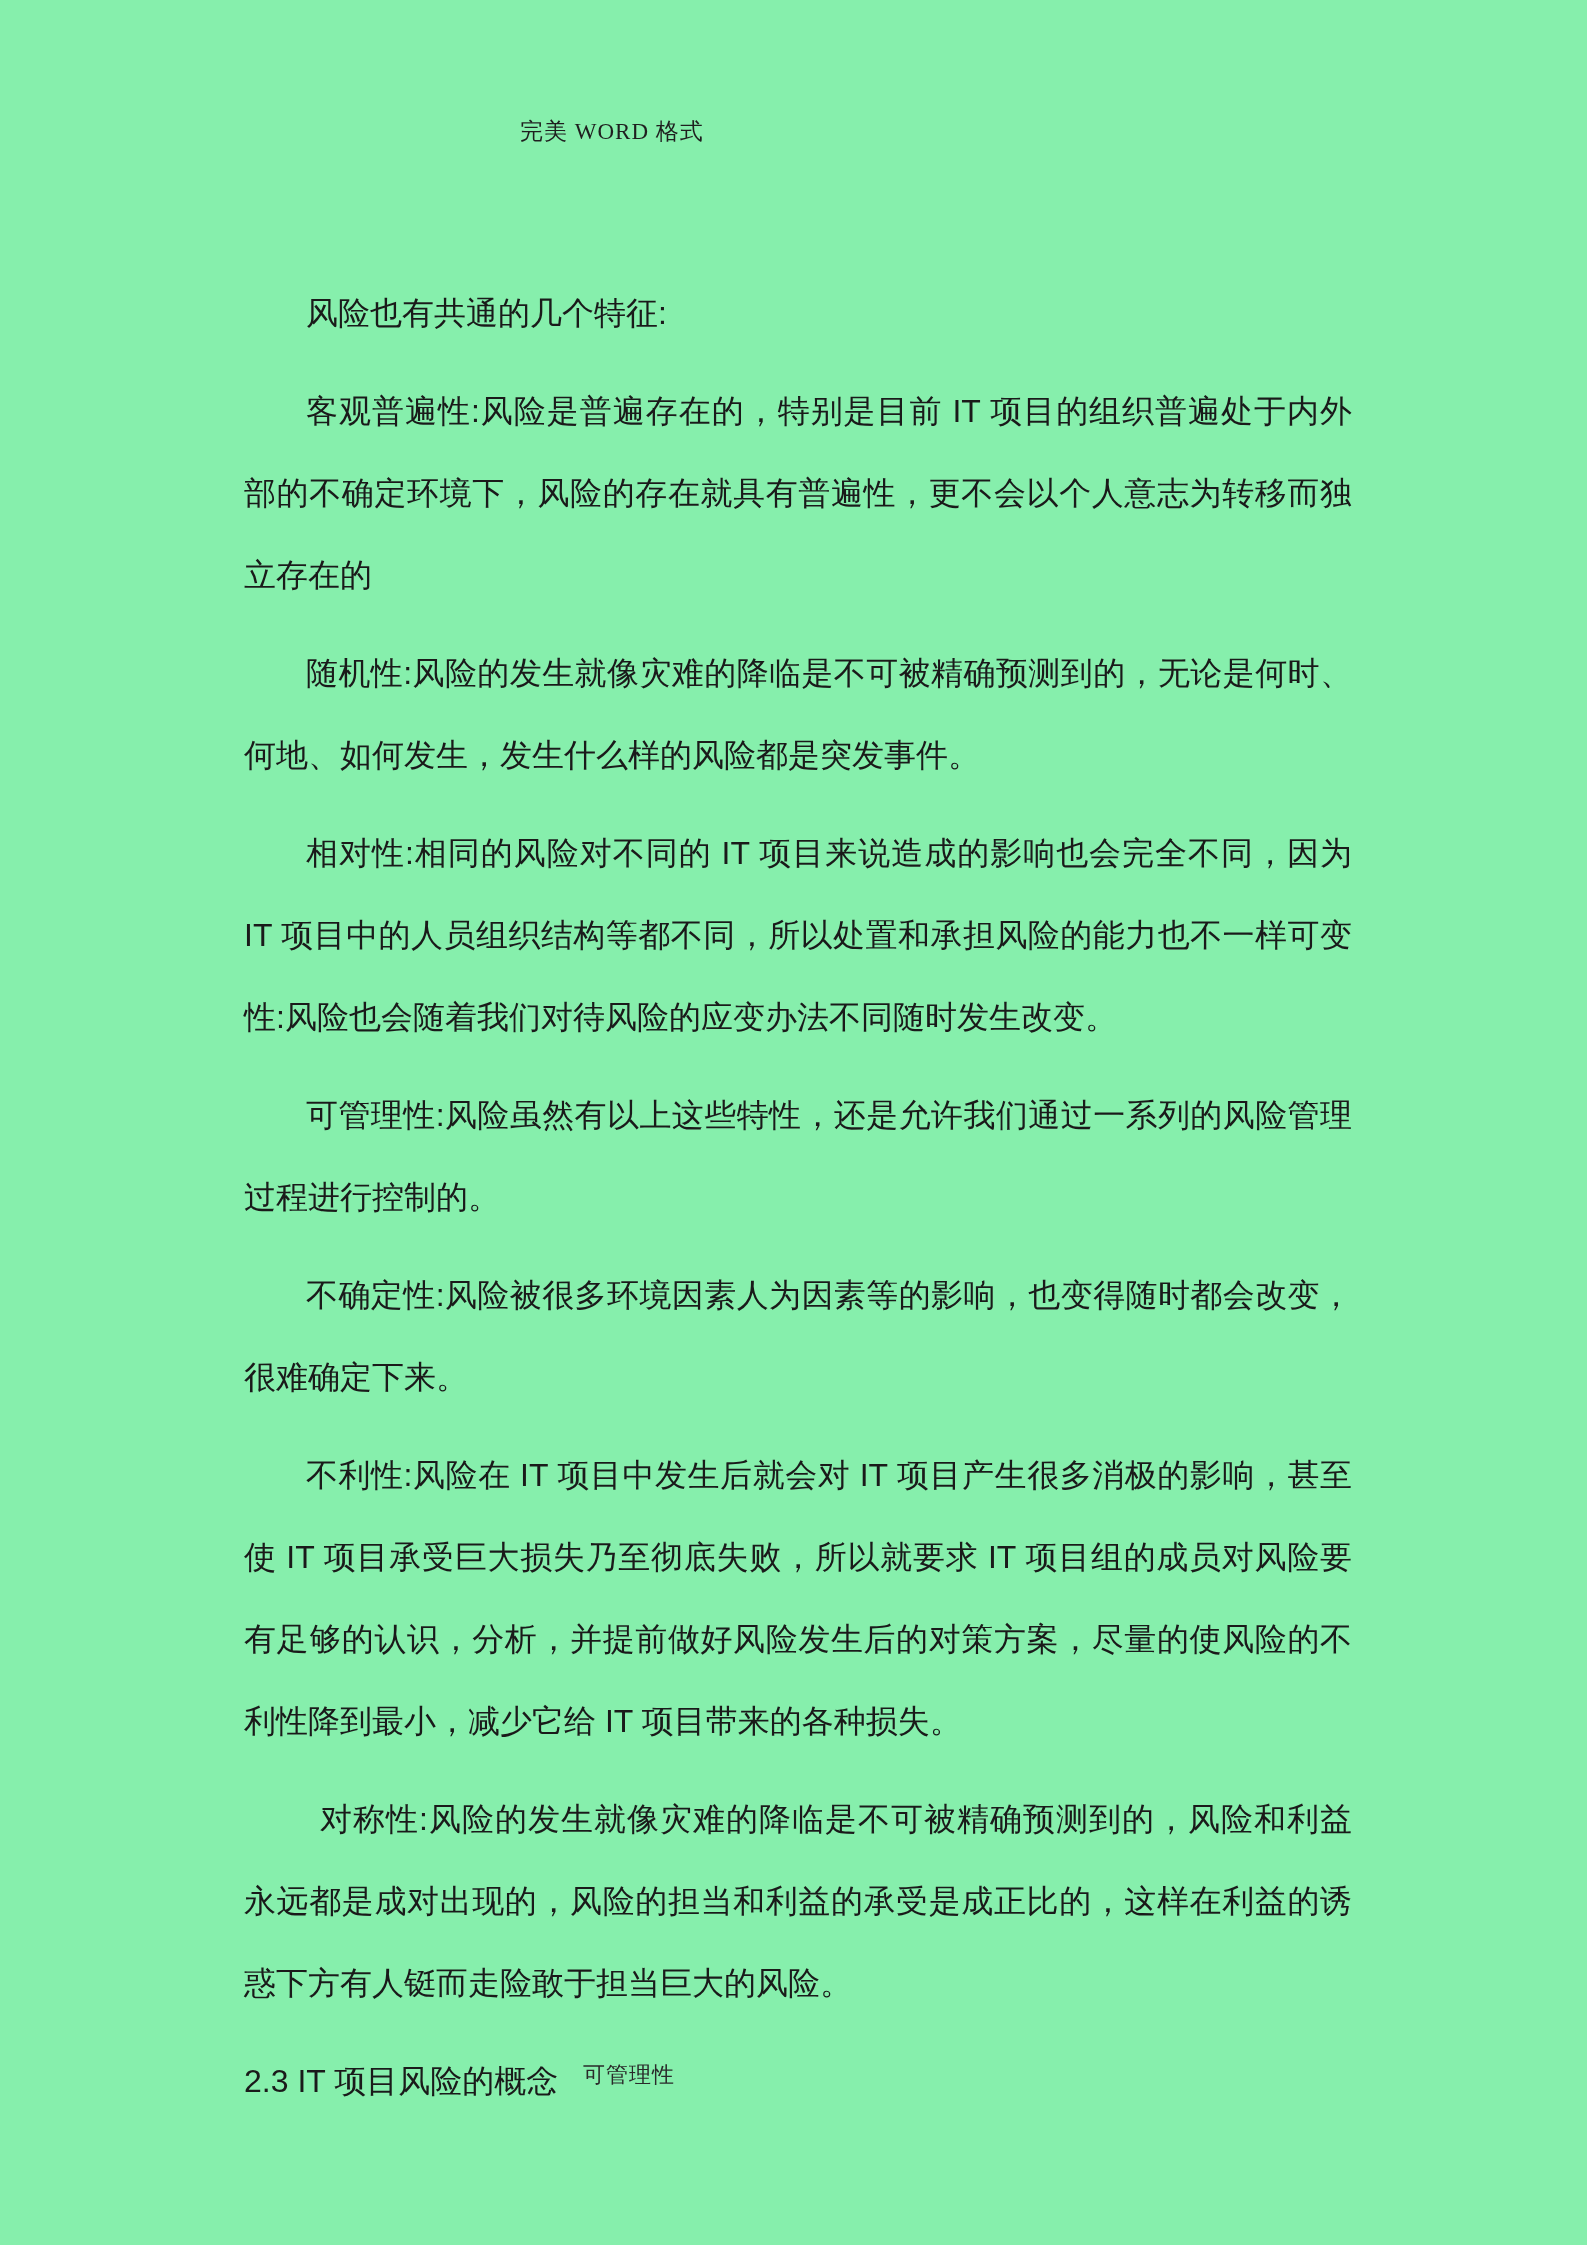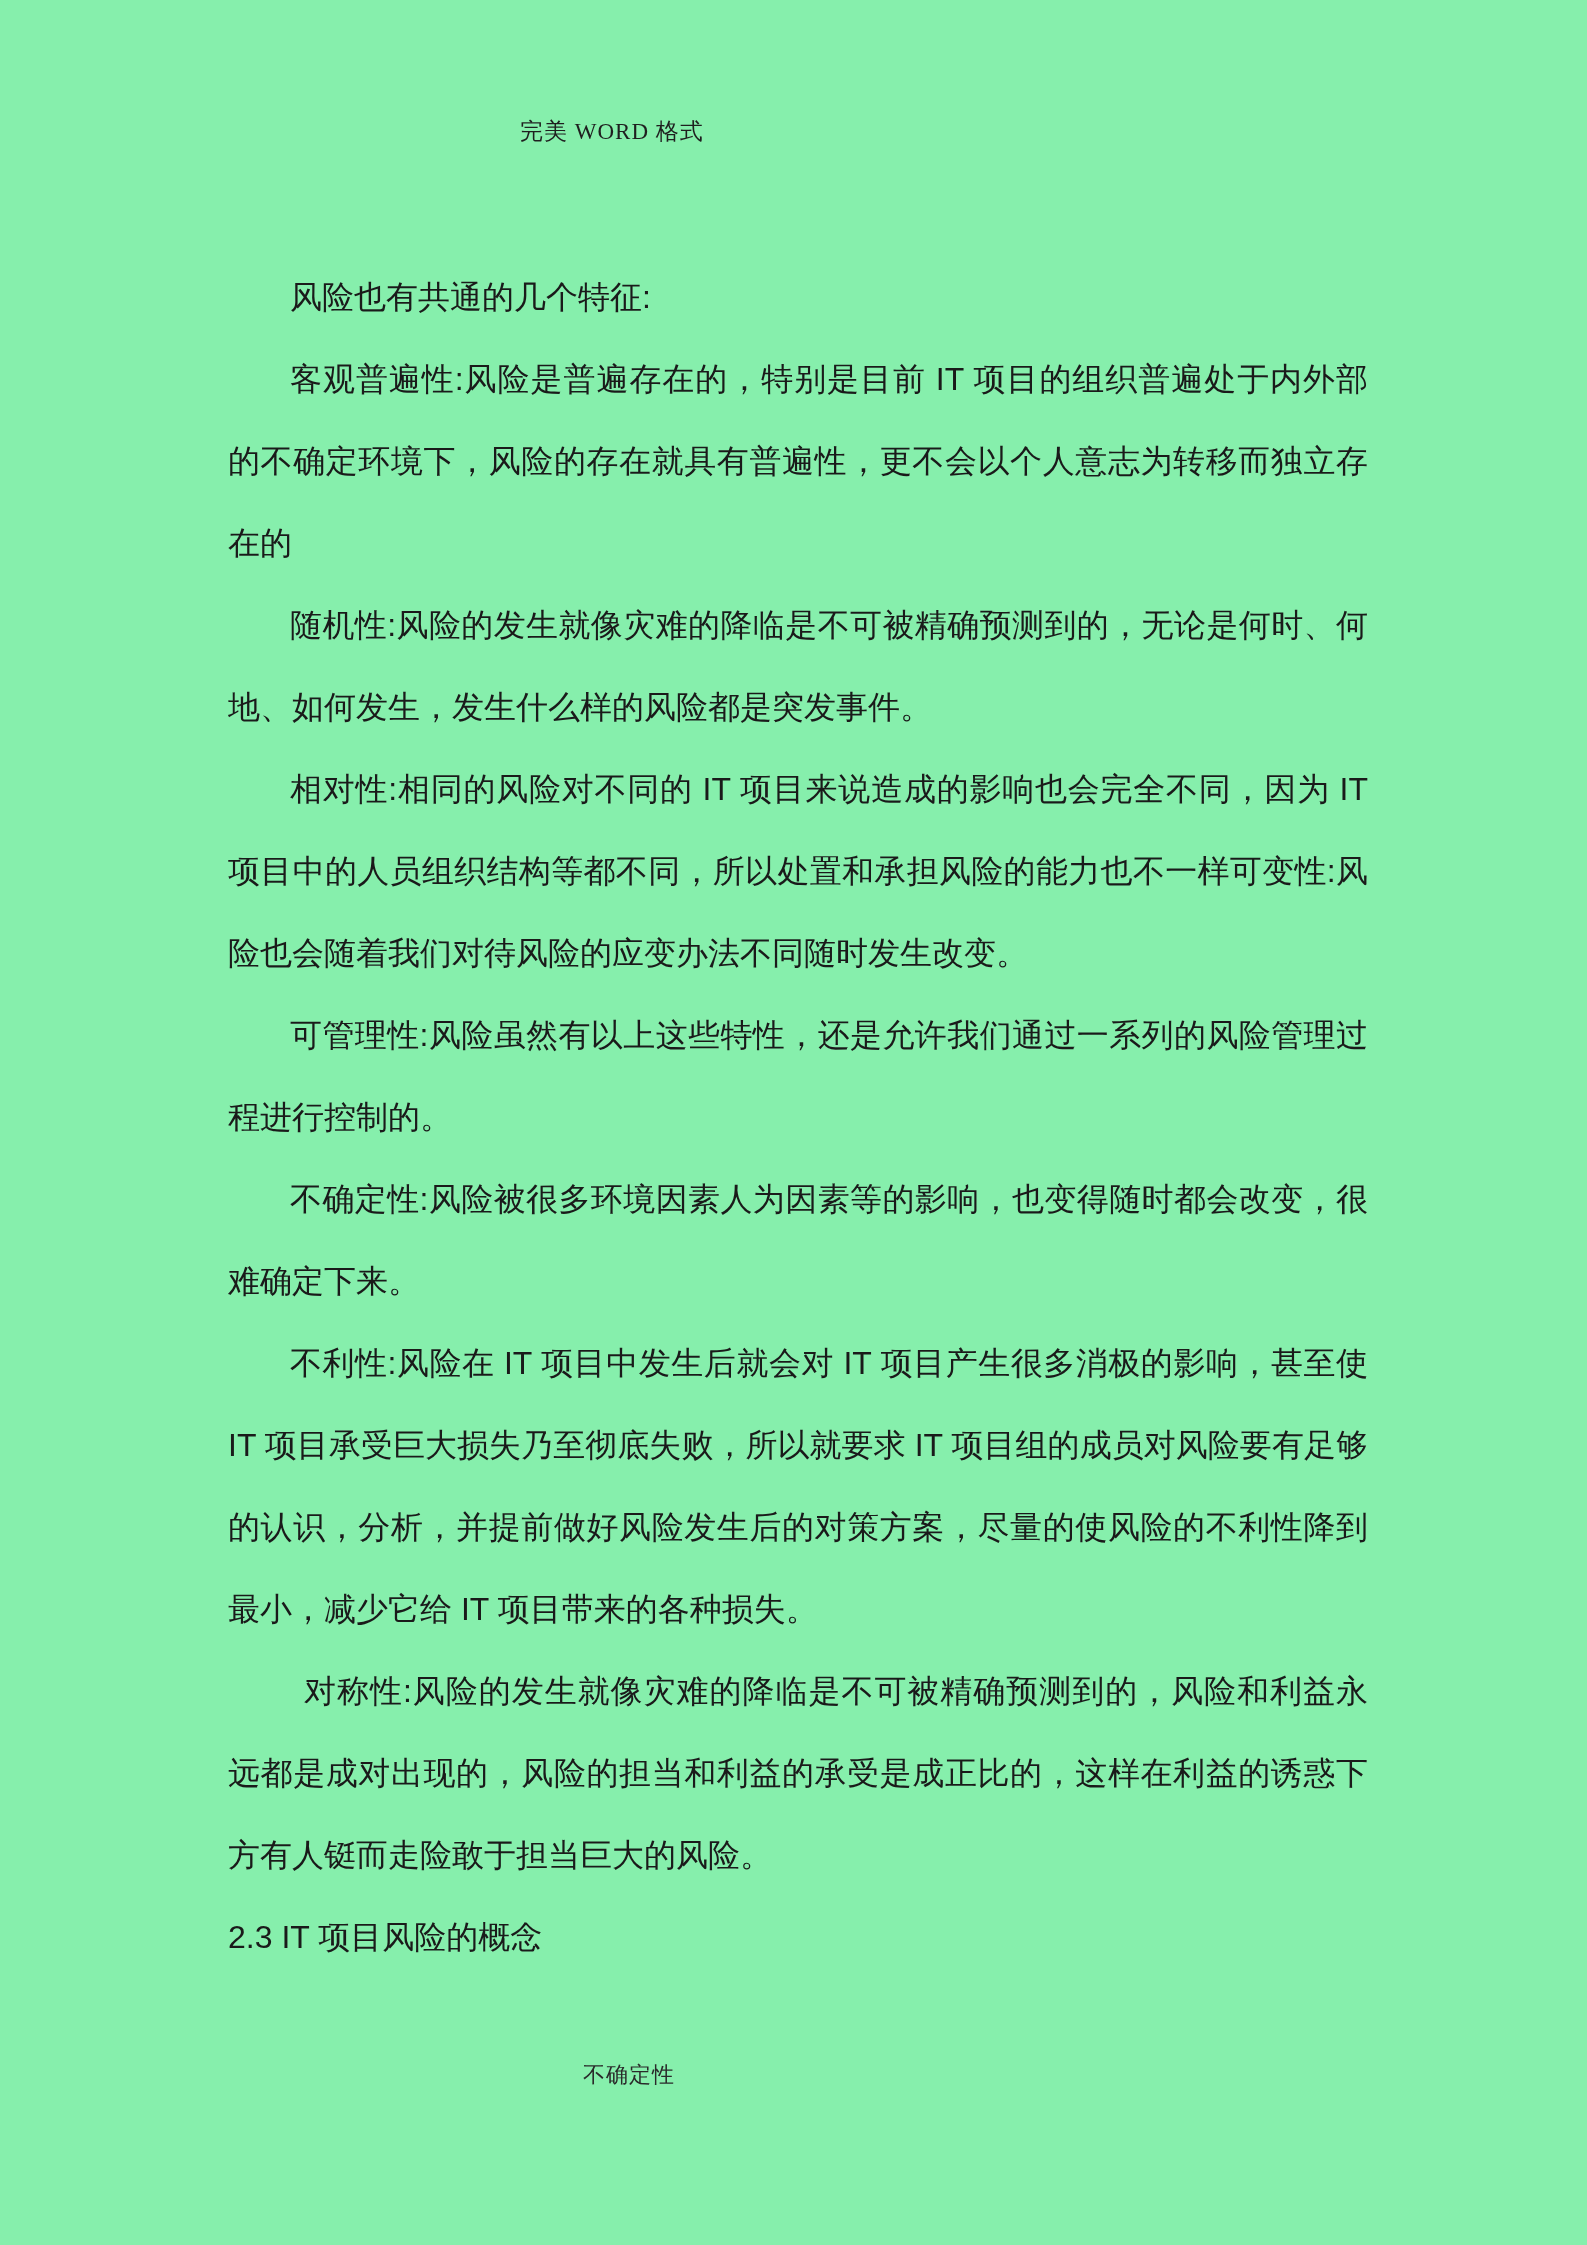--- a/index.html
+++ b/index.html
@@ -35,21 +35,21 @@
     top: 256px;
     width: 1140px;
     font-family: "Liberation Sans", "DejaVu Sans", sans-serif;
     font-size: 32px;
     line-height: 82px;
     color: #1a1a1a;
     text-align: justify;
     text-justify: inter-ideograph;
   }
   .doc-body p {
-    margin: 0;
+    margin: 16px;
     padding: 0;
   }
   .ind    { text-indent: 62px; }
   .ind-lg { text-indent: 76px; }
   .no-ind { text-indent: 0; }
   .doc-footer {
     position: absolute;
     left: 583px;
     top: 2060px;
     font-family: "Liberation Serif", "DejaVu Serif", serif;
@@ -72,15 +72,15 @@
     <p class="ind">客观普遍性:风险是普遍存在的，特别是目前 IT 项目的组织普遍处于内外部的不确定环境下，风险的存在就具有普遍性，更不会以个人意志为转移而独立存在的</p>
     <p class="ind">随机性:风险的发生就像灾难的降临是不可被精确预测到的，无论是何时、何地、如何发生，发生什么样的风险都是突发事件。</p>
     <p class="ind">相对性:相同的风险对不同的 IT 项目来说造成的影响也会完全不同，因为 IT 项目中的人员组织结构等都不同，所以处置和承担风险的能力也不一样可变性:风险也会随着我们对待风险的应变办法不同随时发生改变。</p>
     <p class="ind">可管理性:风险虽然有以上这些特性，还是允许我们通过一系列的风险管理过程进行控制的。</p>
     <p class="ind">不确定性:风险被很多环境因素人为因素等的影响，也变得随时都会改变，很难确定下来。</p>
     <p class="ind">不利性:风险在 IT 项目中发生后就会对 IT 项目产生很多消极的影响，甚至使 IT 项目承受巨大损失乃至彻底失败，所以就要求 IT 项目组的成员对风险要有足够的认识，分析，并提前做好风险发生后的对策方案，尽量的使风险的不利性降到最小，减少它给 IT 项目带来的各种损失。</p>
     <p class="ind-lg">对称性:风险的发生就像灾难的降临是不可被精确预测到的，风险和利益永远都是成对出现的，风险的担当和利益的承受是成正比的，这样在利益的诱惑下方有人铤而走险敢于担当巨大的风险。</p>
     <p class="no-ind">2.3 IT 项目风险的概念</p>
   </div>
 
-  <div class="doc-footer">不确定性</div>
+  <div class="doc-footer">可管理性</div>
 
 </div>
 
 </body></html>

